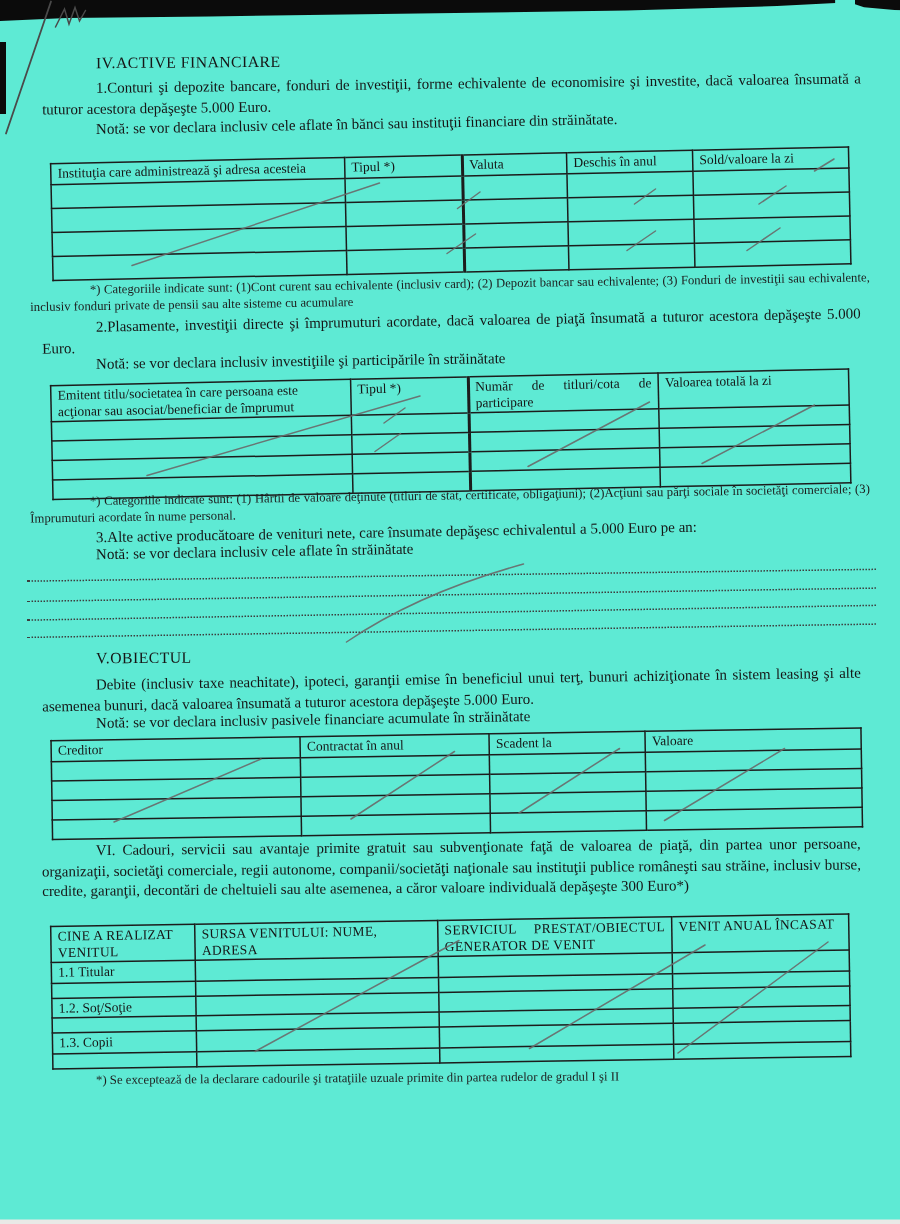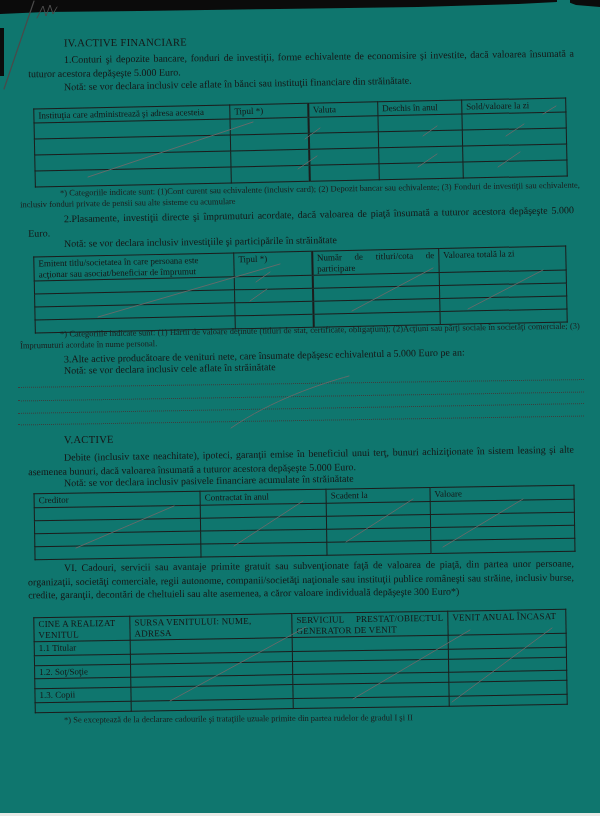--- a/index.html
+++ b/index.html
@@ -5,21 +5,21 @@
   html,body{margin:0;padding:0;}
   body{
     width:600px;height:816px;
     background:#e8e8e6;
     font-family:"Liberation Serif","DejaVu Serif",serif;
     color:#161616;
     overflow:hidden;
   }
   .page{
     position:relative;width:600px;height:816px;
-    background:#0f766e;overflow:hidden;
+    background:#5eead4;overflow:hidden;
   }
   .block{position:absolute;}
   .para{
     font-size:10px;line-height:13.5px;text-align:justify;
     width:546px;left:28px;
   }
   .indent{text-indent:36px;}
   .note{font-size:10px;left:64px;white-space:nowrap;}
   .heading{font-size:10.5px;letter-spacing:.3px;left:64px;white-space:nowrap;}
   .footnote{
@@ -183,21 +183,21 @@
   <div class="block footnote" style="top:325px;transform:rotate(-0.9deg);">*) Categoriile indicate sunt: (1) Hârtii de valoare deţinute (titluri de stat, certificate, obligaţiuni); (2)Acţiuni sau părţi sociale în societăţi comerciale; (3) Împrumuturi acordate în nume personal.</div>
 
   <div class="block note" style="top:350px;transform:rotate(-1deg);">3.Alte active producătoare de venituri nete, care însumate depăşesc echivalentul a 5.000 Euro pe an:</div>
   <div class="block note" style="top:363px;transform:rotate(-1deg);">Notă: se vor declara inclusiv cele aflate în străinătate</div>
 
   <div class="block dotline" style="top:382px;transform:rotate(-0.8deg);"></div>
   <div class="block dotline" style="top:395px;transform:rotate(-0.9deg);"></div>
   <div class="block dotline" style="top:407px;transform:rotate(-1deg);"></div>
   <div class="block dotline" style="top:419px;transform:rotate(-0.9deg);"></div>
 
-  <div class="block heading" style="top:434px;transform:rotate(-0.4deg);">V.ACTIVE</div>
+  <div class="block heading" style="top:434px;transform:rotate(-0.4deg);">V.OBIECTUL</div>
 
   <div class="block para indent" style="top:447px;transform:rotate(-0.9deg);">Debite (inclusiv taxe neachitate), ipoteci, garanţii emise în beneficiul unui terţ, bunuri achiziţionate în sistem leasing şi alte asemenea bunuri, dacă valoarea însumată a tuturor acestora depăşeşte 5.000 Euro.</div>
 
   <div class="block note" style="top:475px;transform:rotate(-0.9deg);">Notă: se vor declara inclusiv pasivele financiare acumulate în străinătate</div>
 
   <div class="block" style="top:489px;left:34px;transform:rotate(-0.9deg);">
     <table class="ftable t3">
       <colgroup>
         <col style="width:166px">
           <col style="width:126px">

